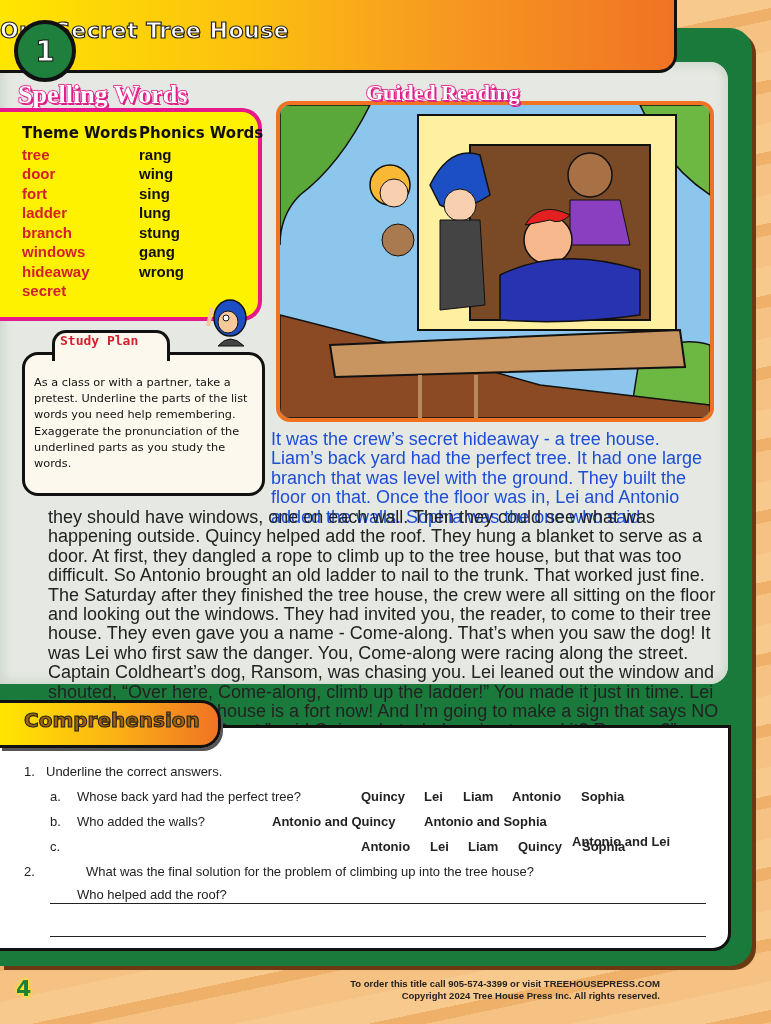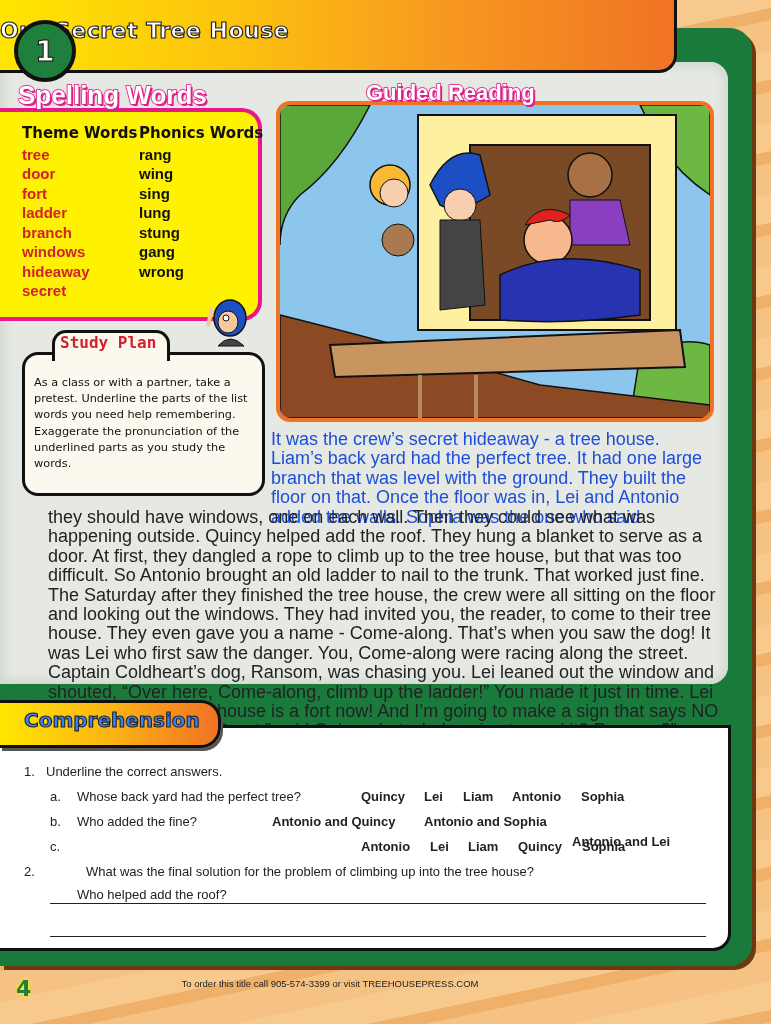--- a/index.html
+++ b/index.html
@@ -30,21 +30,21 @@
     color:#fff; -webkit-text-stroke:1.2px #222; letter-spacing:0.5px;
   }
   .lesson-badge {
     position:absolute; left:14px; top:20px; width:54px; height:54px; border-radius:50%;
     background:#1f7f3d; border:4px solid #111; color:#fff;
     font-family:"DejaVu Sans", sans-serif; font-weight:bold; font-size:28px;
     display:flex; align-items:center; justify-content:center;
     -webkit-text-stroke:1px #111;
   }
   .section-heading {
-    position:absolute; font-family:Liberation Sans, sans-serif; font-weight:bold;
+    position:absolute; font-family:Liberation Serif, serif; font-weight:bold;
     color:#fff; -webkit-text-stroke:1.5px #e01f8a; paint-order:stroke fill;
     text-shadow: 0 0 2px #e01f8a, 2px 2px 0 #e01f8a;
   }
   .spelling-box {
     position:absolute; left:0; top:108px; width:258px; height:205px;
     background:#fff200; border:4px solid #e6188a; border-left:none;
     border-radius:0 20px 20px 0;
   }
   .col { position:absolute; top:12px; font-size:15px; line-height:19.5px; font-weight:bold; }
   .col-head { font-family:"DejaVu Sans", sans-serif; color:#111; font-size:15px; font-weight:bold; margin-bottom:1px; white-space:nowrap; }
@@ -53,21 +53,21 @@
   .study-plan {
     position:absolute; left:22px; top:352px; width:237px; height:138px;
     background:#fdf8ee; border:3px solid #111; border-radius:16px;
   }
   .study-tab {
     position:absolute; left:52px; top:330px; width:112px; height:28px;
     background:#fdf8ee; border:3px solid #111; border-bottom:none; border-radius:14px 14px 0 0;
   }
   .study-tab-label {
     position:absolute; left:60px; top:333px; font-family:"DejaVu Sans Mono", monospace;
-    font-weight:bold; font-size:16px; color:#d3202e;
+    font-weight:bold; font-size:13px; color:#d3202e;
   }
   .study-text {
     position:absolute; left:34px; top:375px; width:222px;
     font-family:"DejaVu Sans", sans-serif; font-size:11.3px; line-height:16.2px; color:#111;
   }
   .illustration {
     position:absolute; left:276px; top:101px; width:430px; height:313px;
     border:4px solid #f07324; border-radius:14px; overflow:hidden; background:#8cc6ec;
   }
   .story-top {
@@ -83,32 +83,32 @@
     background:#fff; border:3px solid #111; border-left:none; border-radius:0 0 18px 0;
   }
   .comp-tab {
     position:absolute; left:0; top:700px; width:218px; height:42px;
     background: linear-gradient(90deg, #ffe600 0%, #fcb514 50%, #f07324 100%);
     border:3px solid #111; border-left:none; border-radius:0 20px 20px 0;
     box-shadow: 2px 3px 0 #555;
   }
   .comp-title {
     position:absolute; left:24px; top:708px; font-family:"DejaVu Sans", sans-serif;
-    font-weight:bold; font-size:20px; color:#3b82f6; -webkit-text-stroke:1.1px #222;
+    font-weight:bold; font-size:20px; color:#a16207; -webkit-text-stroke:1.1px #222;
   }
   .q { position:absolute; font-size:13px; color:#222; white-space:nowrap; }
   .opt { position:absolute; font-size:13px; font-weight:bold; color:#222; white-space:nowrap; }
   .answer-line { position:absolute; left:50px; width:656px; height:0; border-top:1.5px solid #222; }
   .page-number {
     position:absolute; left:16px; top:976px; font-family:"DejaVu Sans", sans-serif; font-weight:bold;
     font-size:22px; color:#1f7f3d; text-shadow:0 0 4px #fff200, 0 0 2px #fff200;
   }
   .footer {
-    position:absolute; left:0; top:978px; width:660px; text-align:center;
-    font-size:9.5px; font-weight:normal; color:#222; line-height:12px;
+    position:absolute; left:0; top:978px; width:660px; text-align:right;
+    font-size:9.5px; font-weight:bold; color:#222; line-height:12px;
   }
 </style>
 </head>
 <body>
 
 <div class="green-frame"></div>
 <div class="reading-panel"></div>
 
 <div class="title-bar"></div>
 <div class="title-text">Our Secret Tree House</div>
@@ -191,21 +191,21 @@
 
 <div class="q" style="left:50px; top:789px;">a.</div>
 <div class="q" style="left:77px; top:789px;">Whose back yard had the perfect tree?</div>
 <div class="opt" style="left:361px; top:789px;">Quincy</div>
 <div class="opt" style="left:424px; top:789px;">Lei</div>
 <div class="opt" style="left:463px; top:789px;">Liam</div>
 <div class="opt" style="left:512px; top:789px;">Antonio</div>
 <div class="opt" style="left:581px; top:789px;">Sophia</div>
 
 <div class="q" style="left:50px; top:814px;">b.</div>
-<div class="q" style="left:77px; top:814px;">Who added the fine?</div>
+<div class="q" style="left:77px; top:814px;">Who added the walls?</div>
 <div class="opt" style="left:272px; top:814px;">Antonio and Quincy</div>
 <div class="opt" style="left:424px; top:814px;">Antonio and Sophia</div>
 <div class="opt" style="left:572px; top:814px;margin-top:20px;">Antonio and Lei</div>
 
 <div class="q" style="left:50px; top:839px;">c.</div>
 <div class="q" style="left:77px; top:839px;margin-top:48px;">Who helped add the roof?</div>
 <div class="opt" style="left:361px; top:839px;">Antonio</div>
 <div class="opt" style="left:430px; top:839px;">Lei</div>
 <div class="opt" style="left:468px; top:839px;">Liam</div>
 <div class="opt" style="left:518px; top:839px;">Quincy</div>
@@ -213,13 +213,14 @@
 
 <div class="q" style="left:24px; top:864px;">2.</div>
 <div class="q" style="left:50px; top:864px;margin-left:36px;">What was the final solution for the problem of climbing up into the tree house?</div>
 
 <div class="answer-line" style="top:903px;"></div>
 <div class="answer-line" style="top:936px;"></div>
 
 <div class="page-number">4</div>
 <div class="footer">
   <div>To order this title call 905-574-3399 or visit TREEHOUSEPRESS.COM</div>
+  <div>Copyright 2024 Tree House Press Inc. All rights reserved.</div>
 </div>
 
 </body></html>

